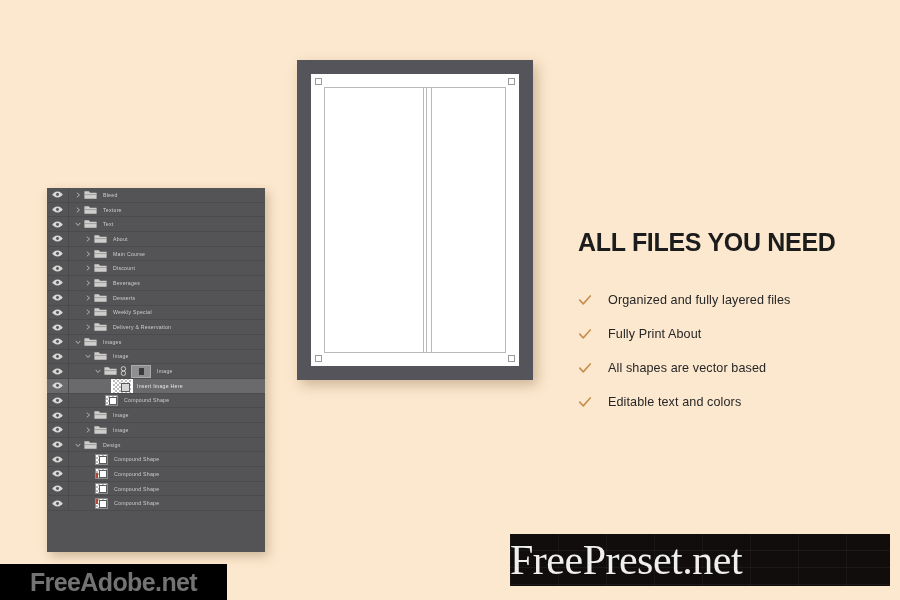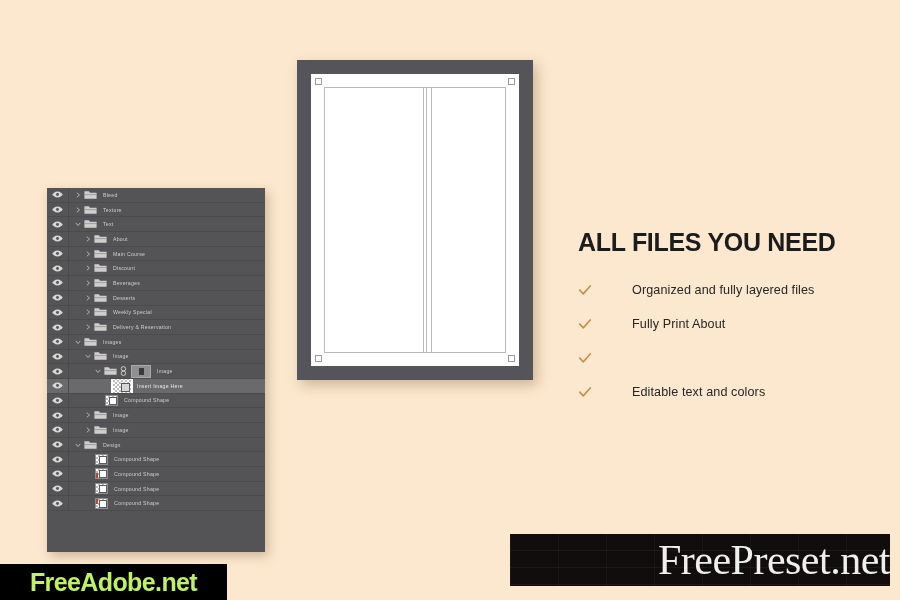--- a/index.html
+++ b/index.html
@@ -243,22 +243,22 @@
     letter-spacing: -0.3px;
     font-family: "Liberation Sans", sans-serif;
     white-space: nowrap;
   }
   .feature-list {
     margin-top: 26px;
     list-style: none;
   }
   .feature-item {
     display: flex;
+    align-items: center;
     height: 34px;
-    gap: 24px;
   }
   .check-icon {
     width: 14px; min-width: 14px;
     height: 14px;
     margin-right: 16px;
     display: block;
   }
   .feature-label {
     font-size: 12.6px;
     color: #262626;
@@ -277,35 +277,35 @@
     background: #000000;
     display: flex;
     align-items: center;
     justify-content: center;
     overflow: hidden;
   }
   .wm-left span {
     font-family: "Liberation Sans", sans-serif;
     font-weight: bold;
     font-size: 25px;
-    color: #bef264;
+    color: #737373;
     letter-spacing: -0.6px;
     text-align: right;
   }
 
   .wm-right {
     position: absolute;
     left: 510px;
     top: 534px;
     width: 380px;
     height: 52px;
     background: #100d0c;
     display: flex;
     align-items: center;
-    justify-content: flex-end;
+    justify-content: flex-start;
     overflow: hidden;
   }
   .wm-right .brick {
     position: absolute;
     inset: 0;
     background-image:
       linear-gradient(90deg, rgba(255,255,255,0.045) 1px, transparent 1px),
       linear-gradient(0deg,  rgba(255,255,255,0.05) 1px, transparent 1px);
     background-size: 48px 17px;
     background-position: 0 0;
@@ -803,20 +803,21 @@
         <li class="feature-item">
           <svg viewBox="0 0 16 16" class="check-icon">
             <path d="M2 8.2 L6 12.4 L14 3.4" fill="none" stroke="#c89050" stroke-width="1.9" stroke-linecap="round" stroke-linejoin="round"></path>
           </svg>
           <span class="feature-label">Fully Print About</span>
         </li>
         <li class="feature-item">
           <svg viewBox="0 0 16 16" class="check-icon">
             <path d="M2 8.2 L6 12.4 L14 3.4" fill="none" stroke="#c89050" stroke-width="1.9" stroke-linecap="round" stroke-linejoin="round"></path>
           </svg>
+          <span class="feature-label">All shapes are vector based</span>
         </li>
         <li class="feature-item">
           <svg viewBox="0 0 16 16" class="check-icon">
             <path d="M2 8.2 L6 12.4 L14 3.4" fill="none" stroke="#c89050" stroke-width="1.9" stroke-linecap="round" stroke-linejoin="round"></path>
           </svg>
           <span class="feature-label">Editable text and colors</span>
         </li>
       </ul>
   </div>
 

